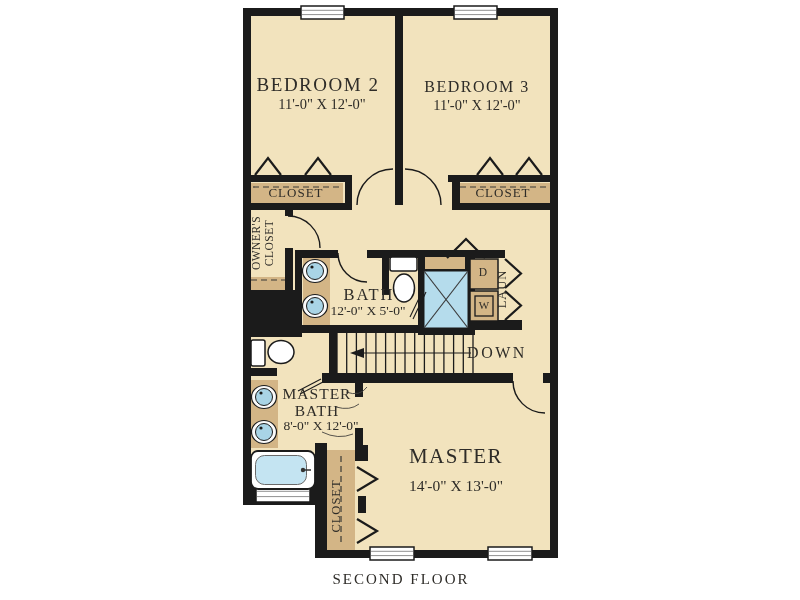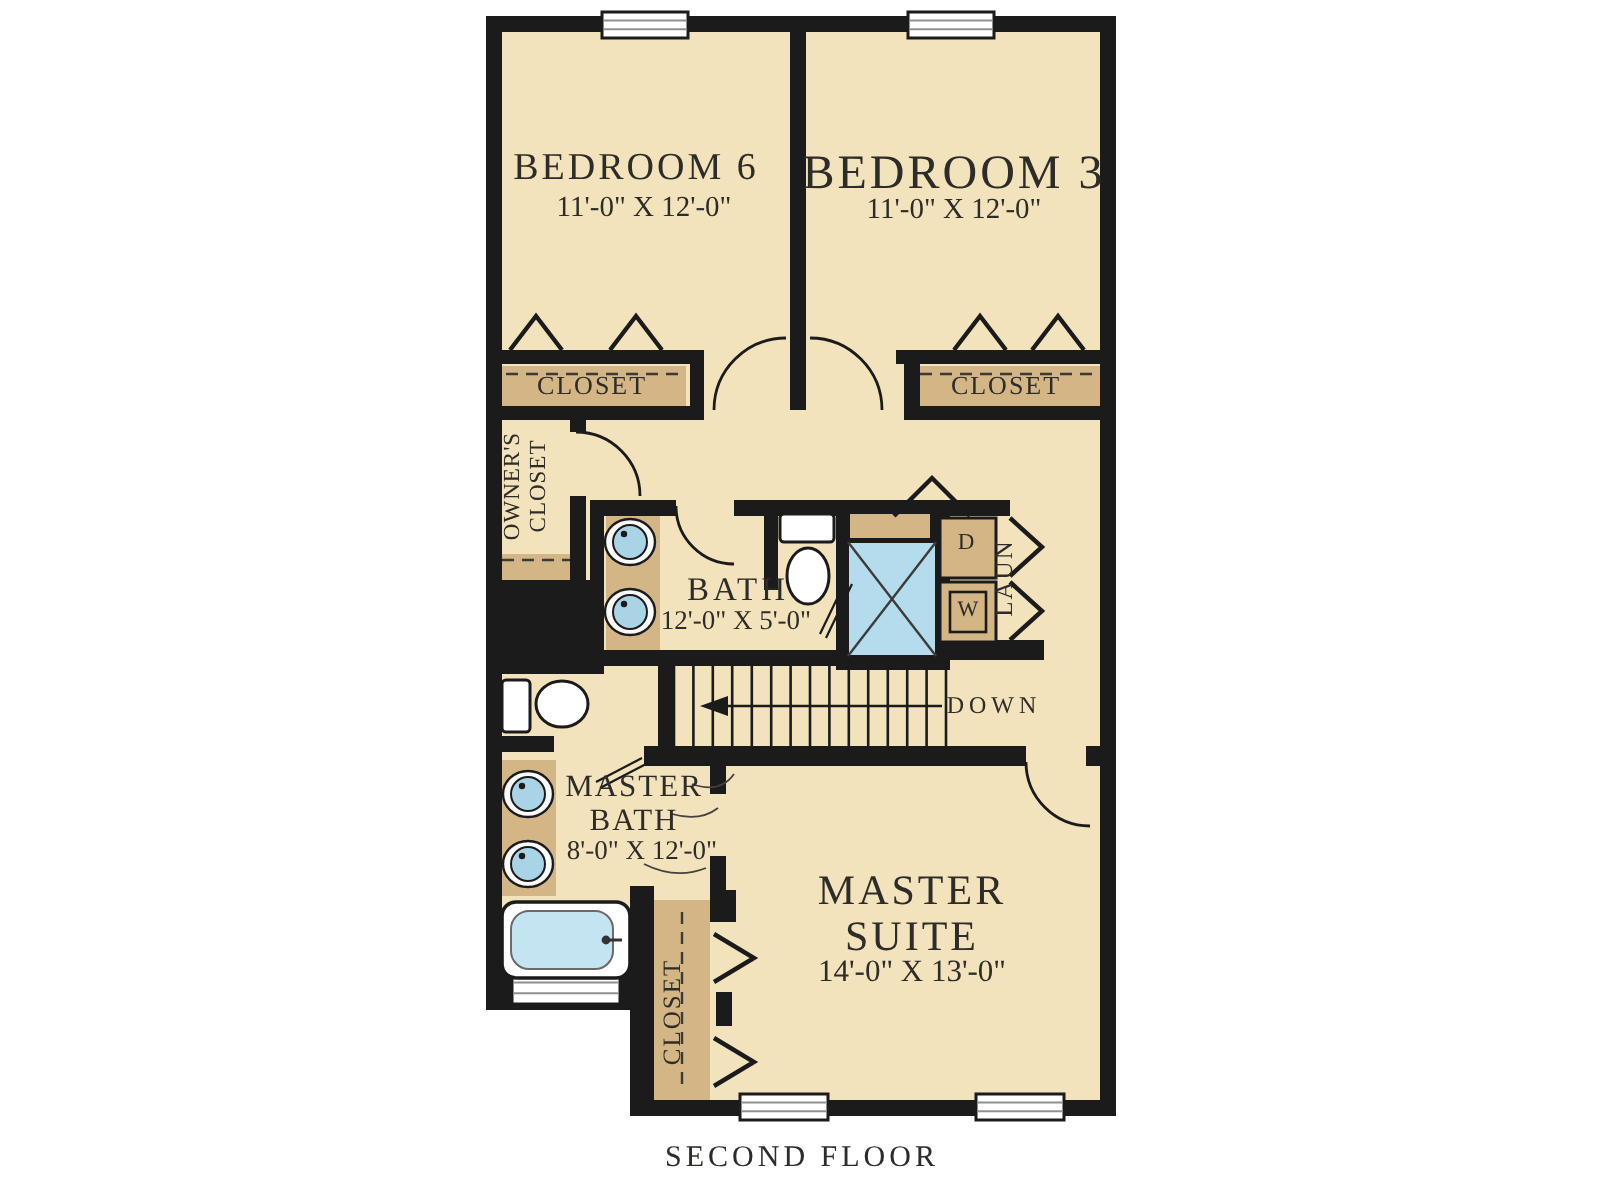--- a/index.html
+++ b/index.html
@@ -206,52 +206,51 @@
     <path d="M 357,519 L 377,531 L 357,543"></path>
   </g>
 
   <g fill="none" stroke="#44423e" stroke-width="0.9">
     <path d="M 346,392 Q 360,397 367,387"></path>
     <path d="M 336,407 Q 350,411 359,404"></path>
     <path d="M 322,432 Q 338,440 353,434"></path>
   </g>
 </svg>
 
-<div class="lbl" style="left:318px;top:85px;font-size:19px;letter-spacing:1.5px">BEDROOM 6</div>
+<div class="lbl" style="left:318px;top:85px;font-size:19px;letter-spacing:1.5px">BEDROOM 2</div>
 <div class="lbl" style="left:322px;top:105px;font-size:14.5px">11'-0" X 12'-0"</div>
 
-<div class="lbl" style="left:477px;top:87px;font-size:24px;letter-spacing:1.5px">BEDROOM 3</div>
+<div class="lbl" style="left:477px;top:87px;font-size:16px;letter-spacing:1.5px">BEDROOM 3</div>
 <div class="lbl" style="left:477px;top:106px;font-size:14.5px">11'-0" X 12'-0"</div>
 
 <div class="lbl" style="left:296px;top:193px;font-size:13px;letter-spacing:1px">CLOSET</div>
 <div class="lbl" style="left:503px;top:193px;font-size:13px;letter-spacing:1px">CLOSET</div>
 
 <div class="lbl vert" style="left:263px;top:243px;font-size:11.5px;letter-spacing:0.5px">
   <div>OWNER'S</div>
   <div>CLOSET</div>
 </div>
 
 <div class="lbl" style="left:369px;top:295px;font-size:16.5px;letter-spacing:2px">BATH</div>
 <div class="lbl" style="left:368px;top:311px;font-size:13.5px">12'-0" X 5'-0"</div>
 
 <div class="lbl" style="left:483px;top:272px;font-size:11.5px">D</div>
 <div class="lbl" style="left:484px;top:305px;font-size:11px">W</div>
 <div class="lbl vert" style="left:503px;top:289px;font-size:12.5px;letter-spacing:1px">LAUN</div>
 
-<div class="lbl" style="left:497px;top:353px;font-size:12px;letter-spacing:2.5px">DOWN</div>
+<div class="lbl" style="left:497px;top:353px;font-size:16px;letter-spacing:2.5px">DOWN</div>
 
 <div class="lbl" style="left:317px;top:402px;font-size:15.5px;letter-spacing:1px">
   <div>MASTER</div>
   <div>BATH</div>
 </div>
 <div class="lbl" style="left:321px;top:426px;font-size:13.5px">8'-0" X 12'-0"</div>
 
 <div class="lbl" style="left:456px;top:457px;font-size:21px;letter-spacing:1.5px">
   <div>MASTER</div>
-  <div>SUITE</div>
 </div>
 <div class="lbl" style="left:456px;top:486px;font-size:15.5px">14'-0" X 13'-0"</div>
 
 <div class="lbl vert" style="left:337px;top:506px;font-size:12.5px;letter-spacing:1px">CLOSET</div>
 
 <div class="lbl" style="left:401px;top:579px;font-size:15px;letter-spacing:2px">SECOND FLOOR</div>
 
 </div>
 
 </body></html>

